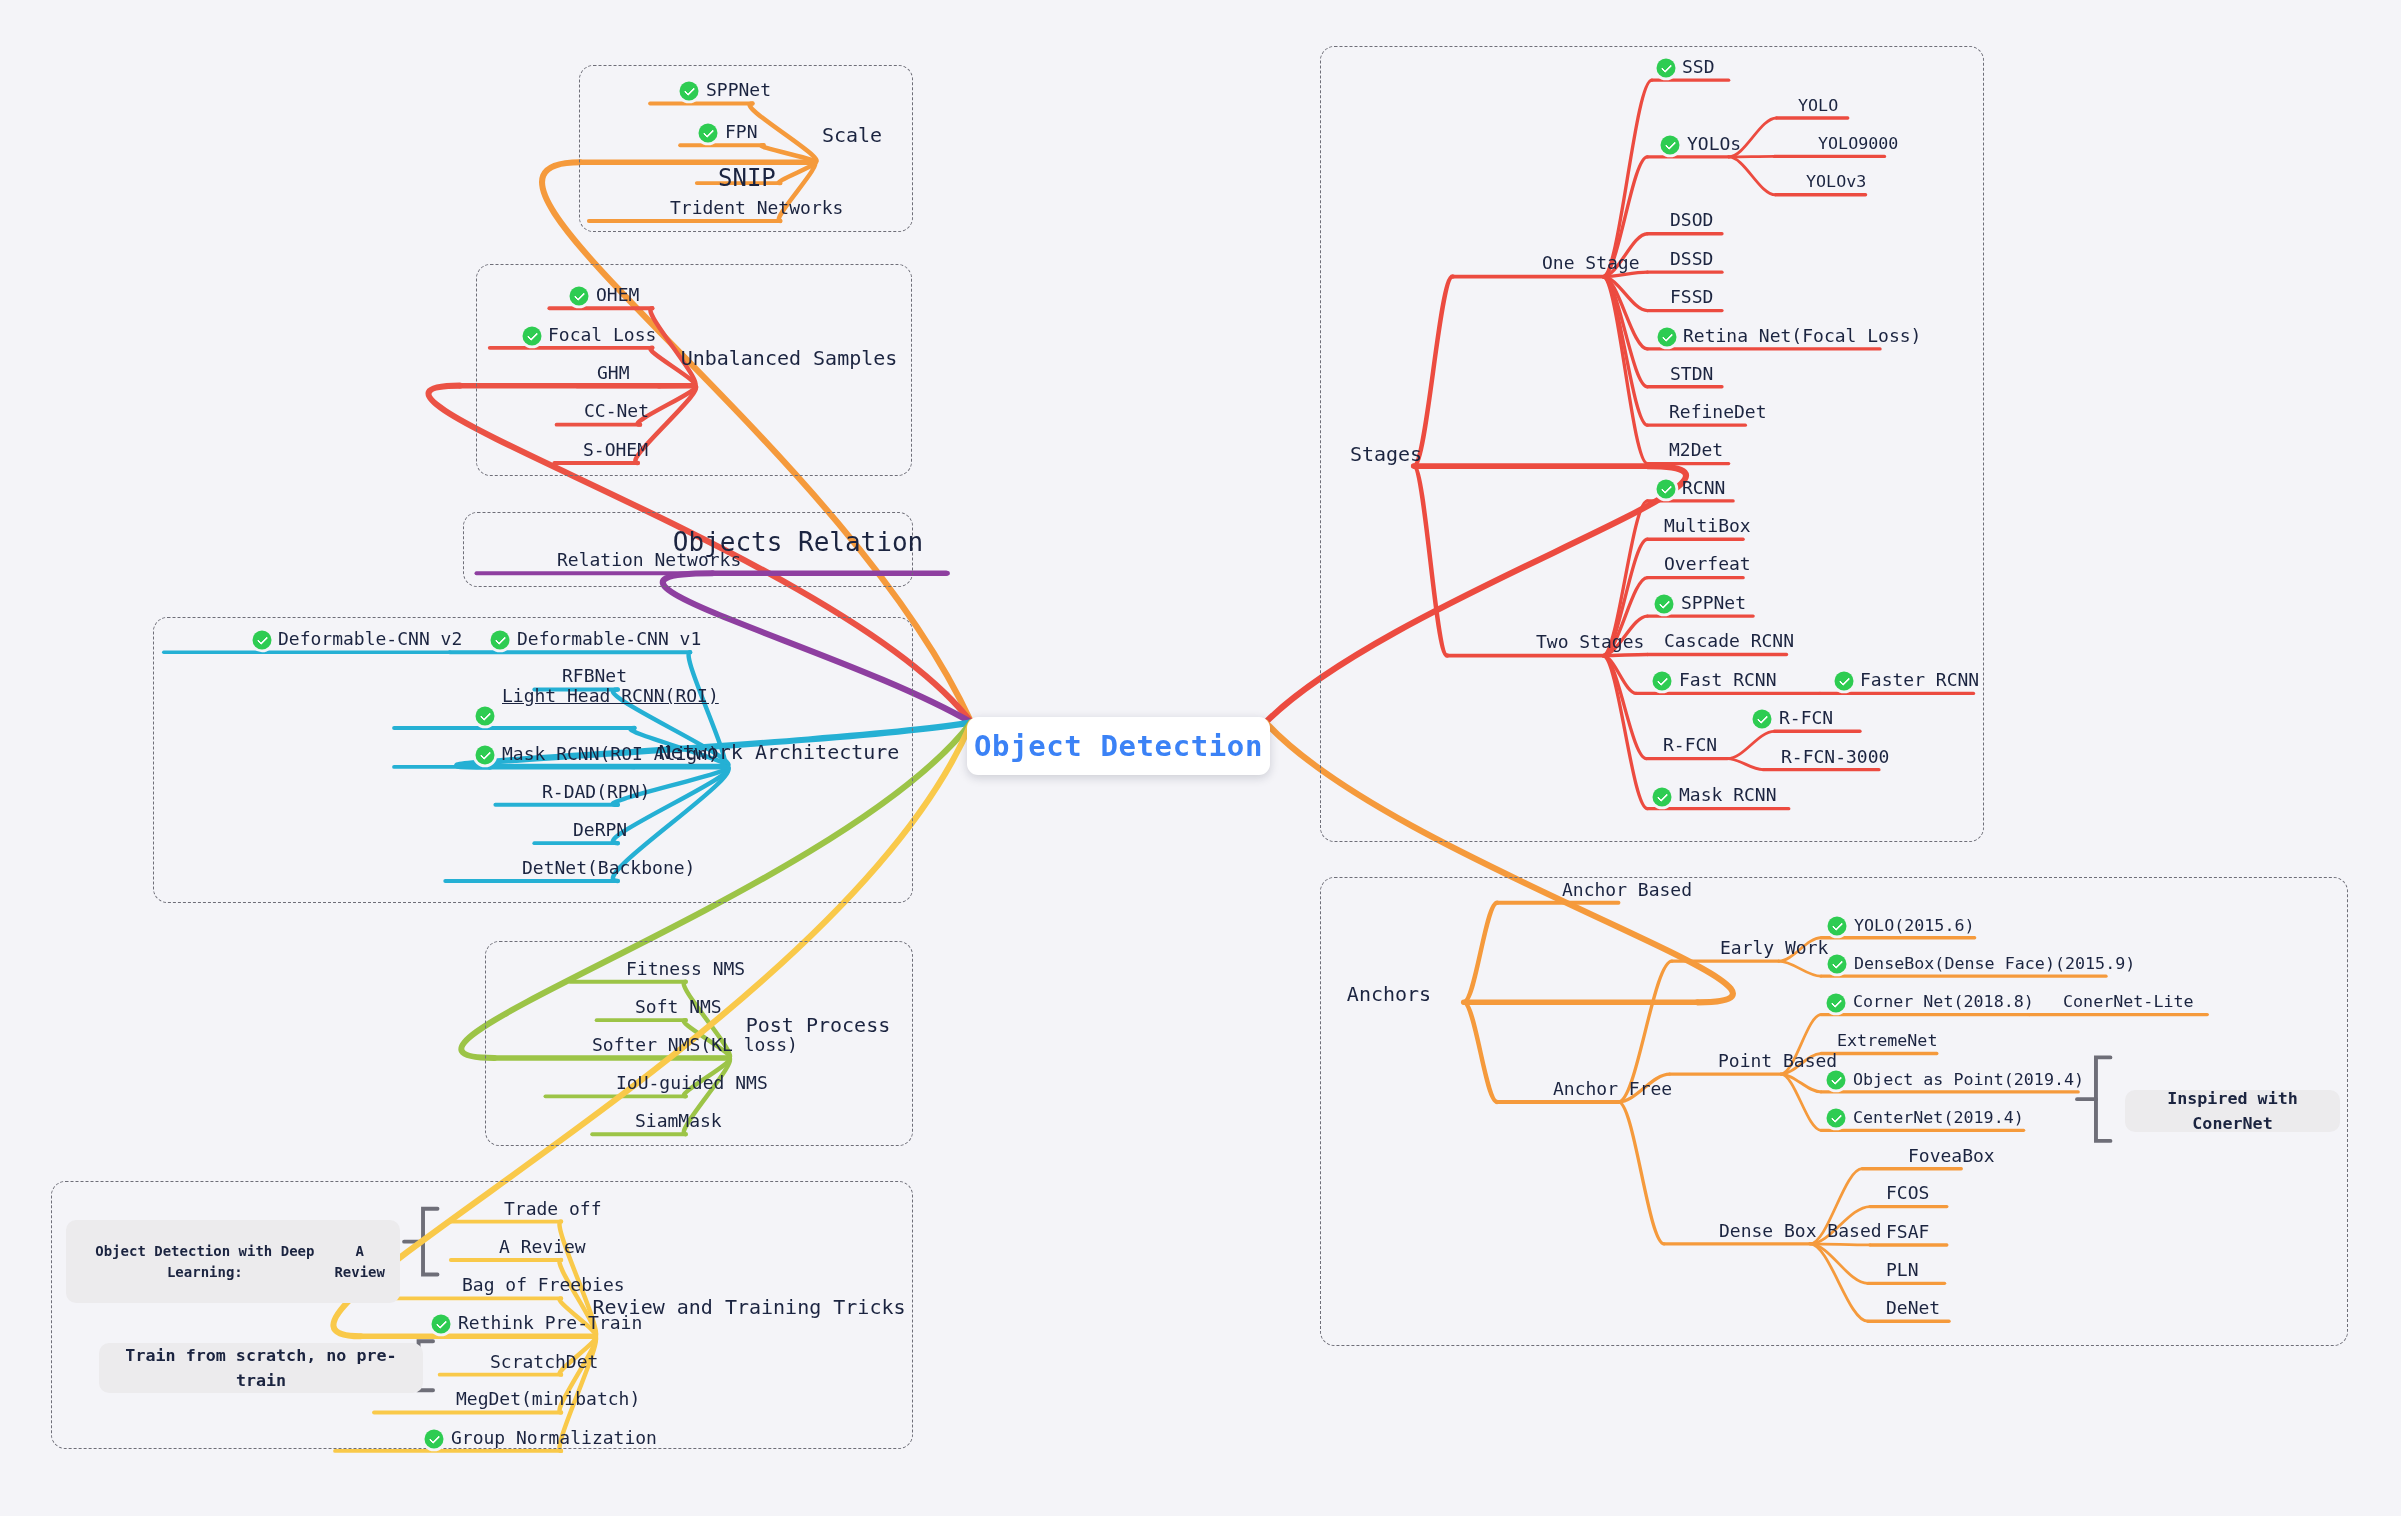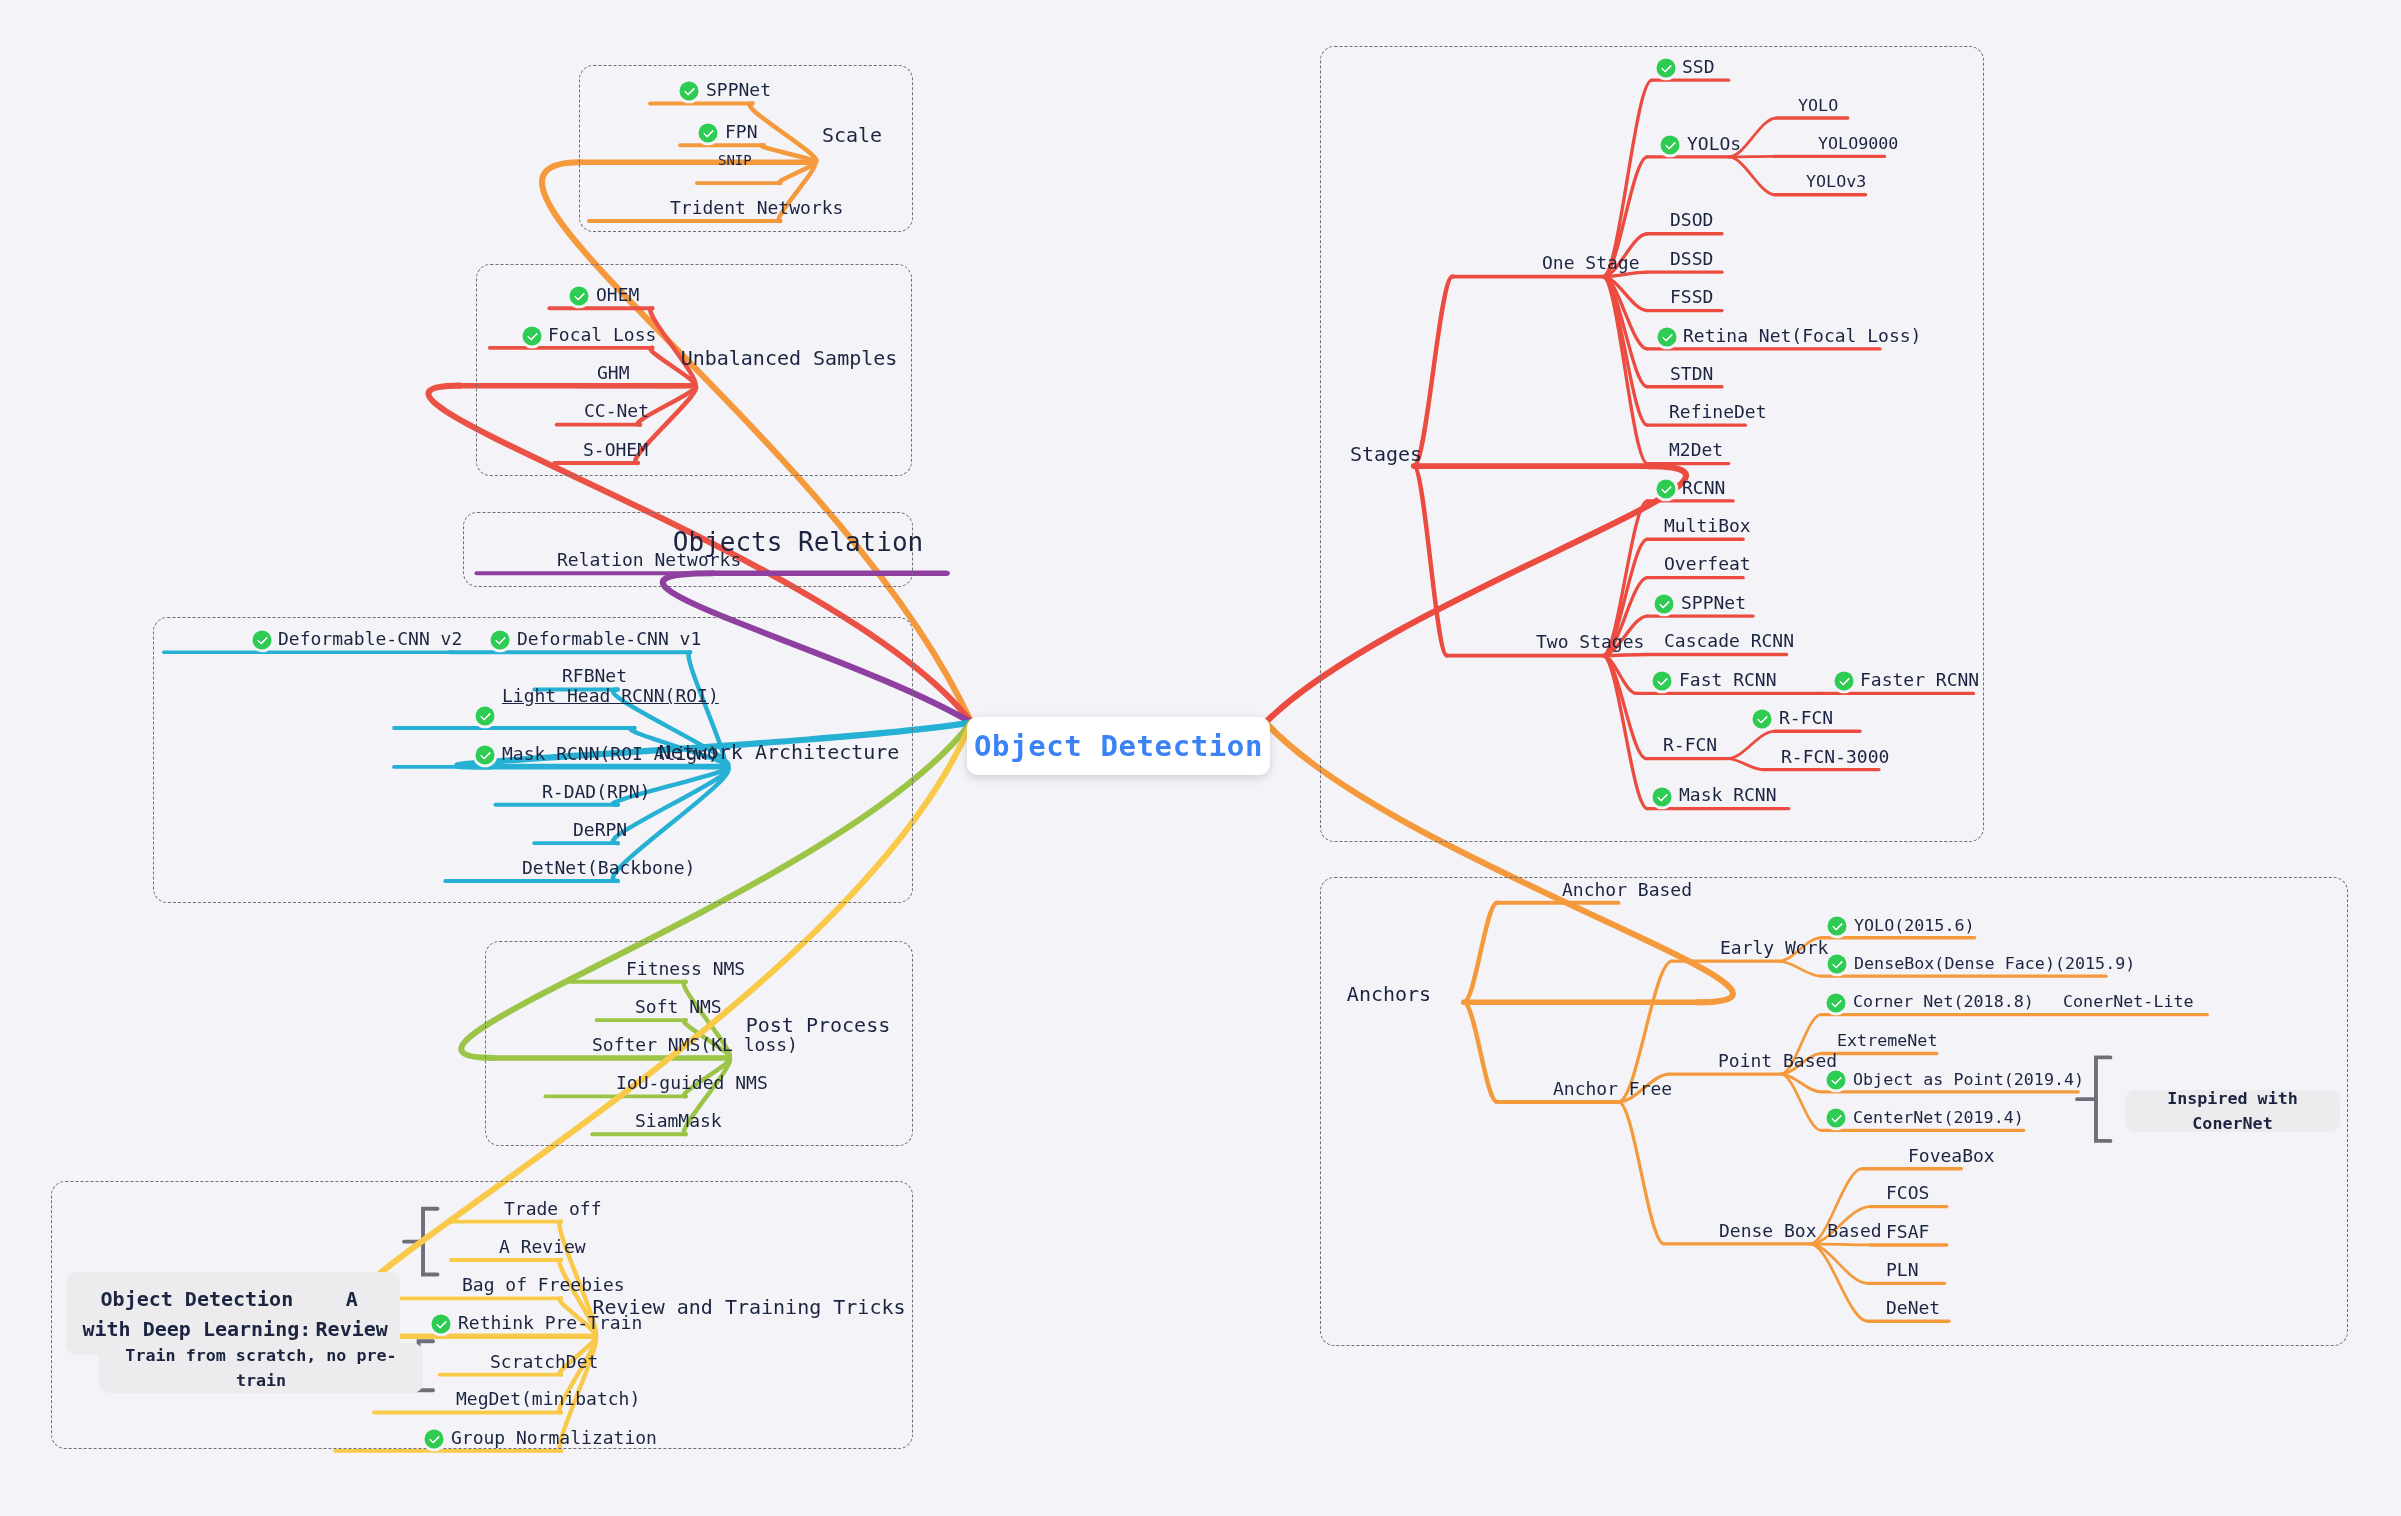--- a/index.html
+++ b/index.html
@@ -204,21 +204,21 @@
       <div class="groupbox" style="left: 153px; top: 617px; width: 760px; height: 286px; border-color: rgb(110, 110, 120);"></div>
       <div class="groupbox" style="left: 485px; top: 941px; width: 428px; height: 205px; border-color: rgb(110, 110, 120);"></div>
       <div class="groupbox" style="left: 51px; top: 1181px; width: 862px; height: 268px; border-color: rgb(110, 110, 120);"></div>
       <div class="groupbox" style="left: 1320px; top: 46px; width: 664px; height: 796px; border-color: rgb(110, 110, 120);"></div>
       <div class="groupbox" style="left: 1320px; top: 877px; width: 1028px; height: 469px; border-color: rgb(110, 110, 120);"></div>
       <div class="central" style="left: 967px; top: 717px; width: 303px; height: 58px; font-size: 29px; background: rgb(255, 255, 255);">Object Detection</div>
       <div class="nodelabel lead" style="left: 706px; top: 100px; font-size: 18px;">SPPNet</div>
       <div class="badge" style="left: 689px; top: 91px;"></div>
       <div class="nodelabel lead" style="left: 725px; top: 142px; font-size: 18px;">FPN</div>
       <div class="badge" style="left: 708px; top: 133px;"></div>
-      <div class="nodelabel lead" style="left: 718px; top: 168px; font-size: 14px;">SNIP</div>
+      <div class="nodelabel lead" style="left: 718px; top: 192px; font-size: 24px;">SNIP</div>
       <div class="nodelabel lead" style="left: 670px; top: 218px; font-size: 18px;">Trident Networks</div>
       <div class="nodelabel" style="left: 852px; top: 147px; font-size: 20px;">Scale</div>
       <div class="nodelabel lead" style="left: 596px; top: 305px; font-size: 18px;">OHEM</div>
       <div class="badge" style="left: 579px; top: 296px;"></div>
       <div class="nodelabel lead" style="left: 548px; top: 345px; font-size: 18px;">Focal Loss</div>
       <div class="badge" style="left: 532px; top: 336px;"></div>
       <div class="nodelabel lead" style="left: 597px; top: 383px; font-size: 18px;">GHM</div>
       <div class="nodelabel lead" style="left: 584px; top: 421px; font-size: 18px;">CC-Net</div>
       <div class="nodelabel lead" style="left: 583px; top: 460px; font-size: 18px;">S-OHEM</div>
       <div class="nodelabel" style="left: 789px; top: 370px; font-size: 20px;">Unbalanced Samples</div>
@@ -238,21 +238,21 @@
       <div class="nodelabel lead" style="left: 522px; top: 878px; font-size: 18px;">DetNet(Backbone)</div>
       <div class="nodelabel" style="left: 779px; top: 764px; font-size: 20px;">Network Architecture</div>
       <div class="nodelabel lead" style="left: 626px; top: 979px; font-size: 18px;">Fitness NMS</div>
       <div class="nodelabel lead" style="left: 635px; top: 1017px; font-size: 18px;">Soft NMS</div>
       <div class="nodelabel lead" style="left: 592px; top: 1055px; font-size: 18px;">Softer NMS(KL loss)</div>
       <div class="nodelabel lead" style="left: 616px; top: 1093px; font-size: 18px;">IoU-guided NMS</div>
       <div class="nodelabel lead" style="left: 635px; top: 1131px; font-size: 18px;">SiamMask</div>
       <div class="nodelabel" style="left: 818px; top: 1037px; font-size: 20px;">Post Process</div>
       <div class="nodelabel lead" style="left: 504px; top: 1219px; font-size: 18px;">Trade off</div>
       <div class="nodelabel lead" style="left: 499px; top: 1257px; font-size: 18px;">A Review</div>
-      <div class="annot" style="left: 66px; top: 1272px; width: 334px; height: 83px; font-size: 20px; background: rgb(236, 235, 237);">
+      <div class="annot" style="left: 66px; top: 1220px; width: 334px; height: 83px; font-size: 14px; background: rgb(236, 235, 237);">
         <span>Object Detection with Deep Learning:</span>
         <br>
         <span>A Review</span>
       </div>
       <div class="nodelabel lead" style="left: 462px; top: 1295px; font-size: 18px;">Bag of Freebies</div>
       <div class="nodelabel lead" style="left: 458px; top: 1333px; font-size: 18px;">Rethink Pre-Train</div>
       <div class="badge" style="left: 441px; top: 1324px;"></div>
       <div class="nodelabel lead" style="left: 490px; top: 1372px; font-size: 18px;">ScratchDet</div>
       <div class="annot" style="left: 99px; top: 1343px; width: 324px; height: 50px; font-size: 16.7px; background: rgb(236, 235, 237);">
         <span>Train from scratch, no pre-train</span>

